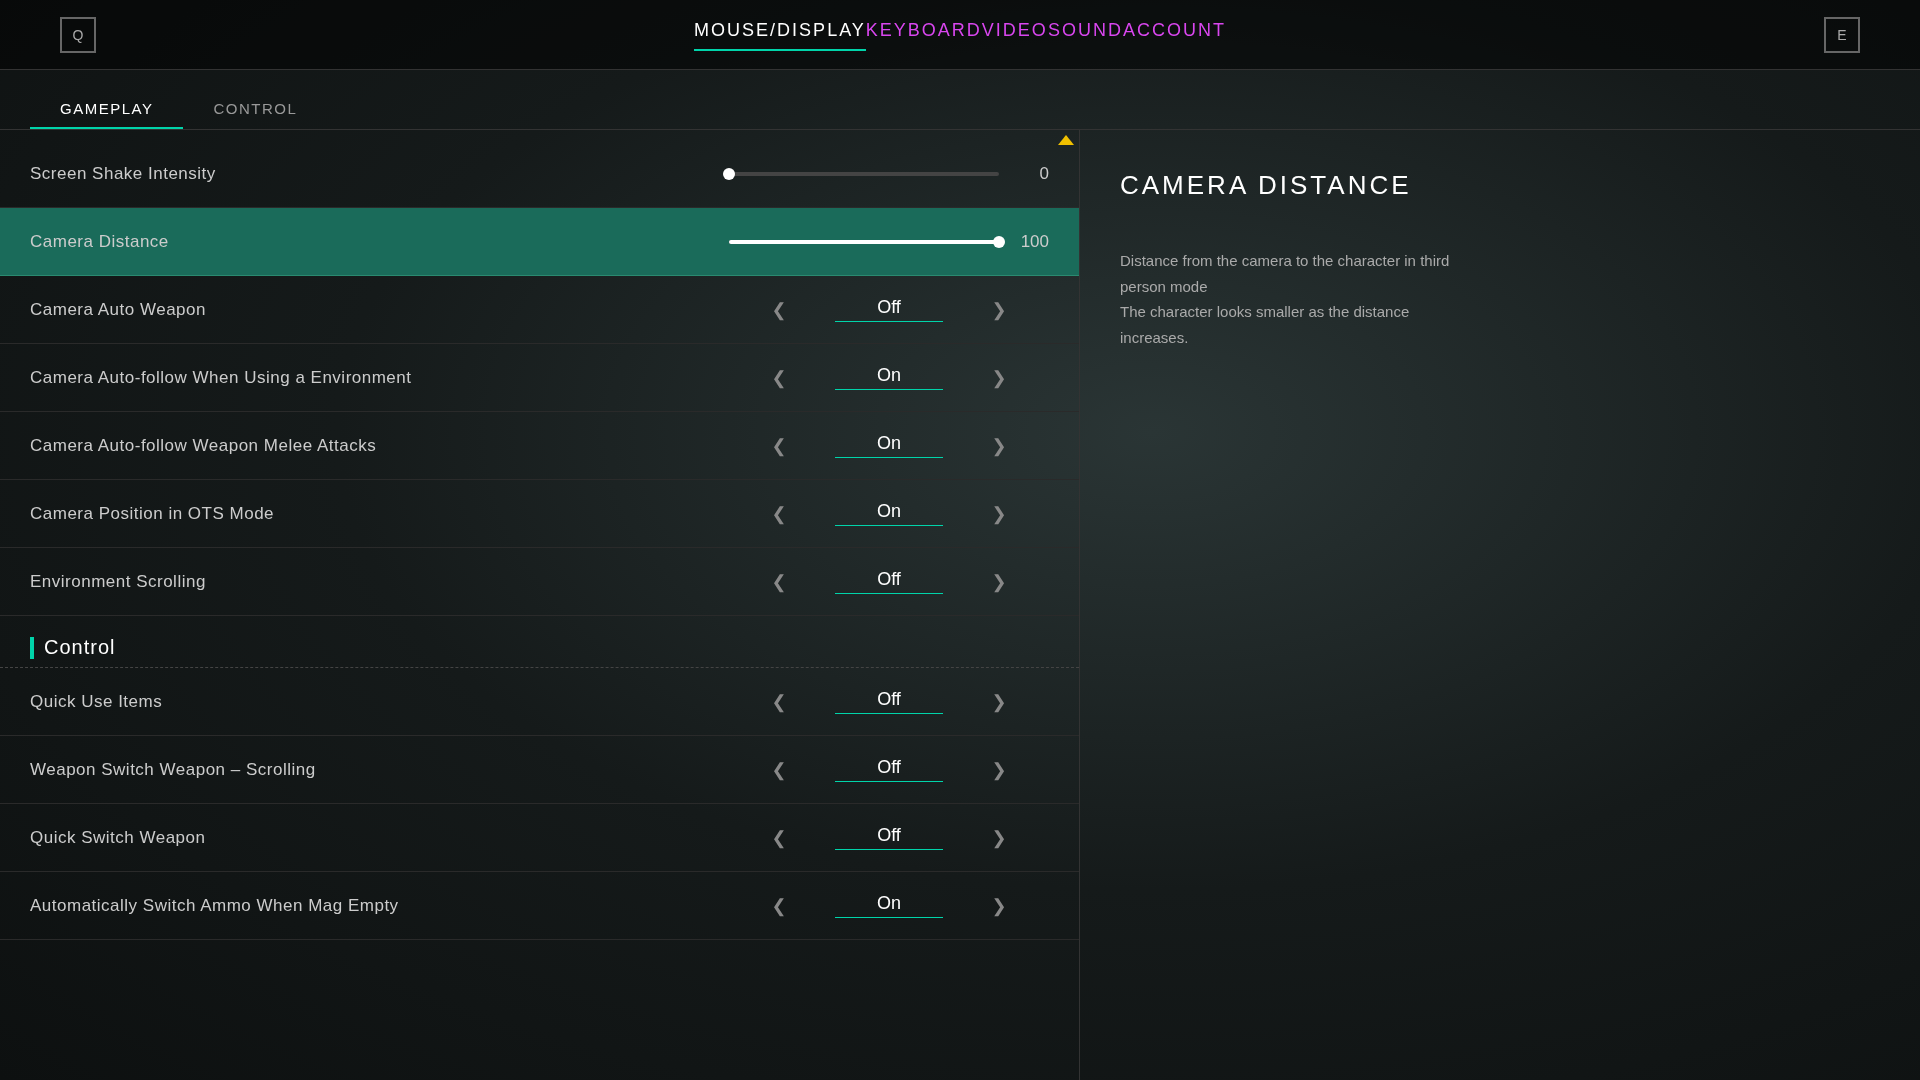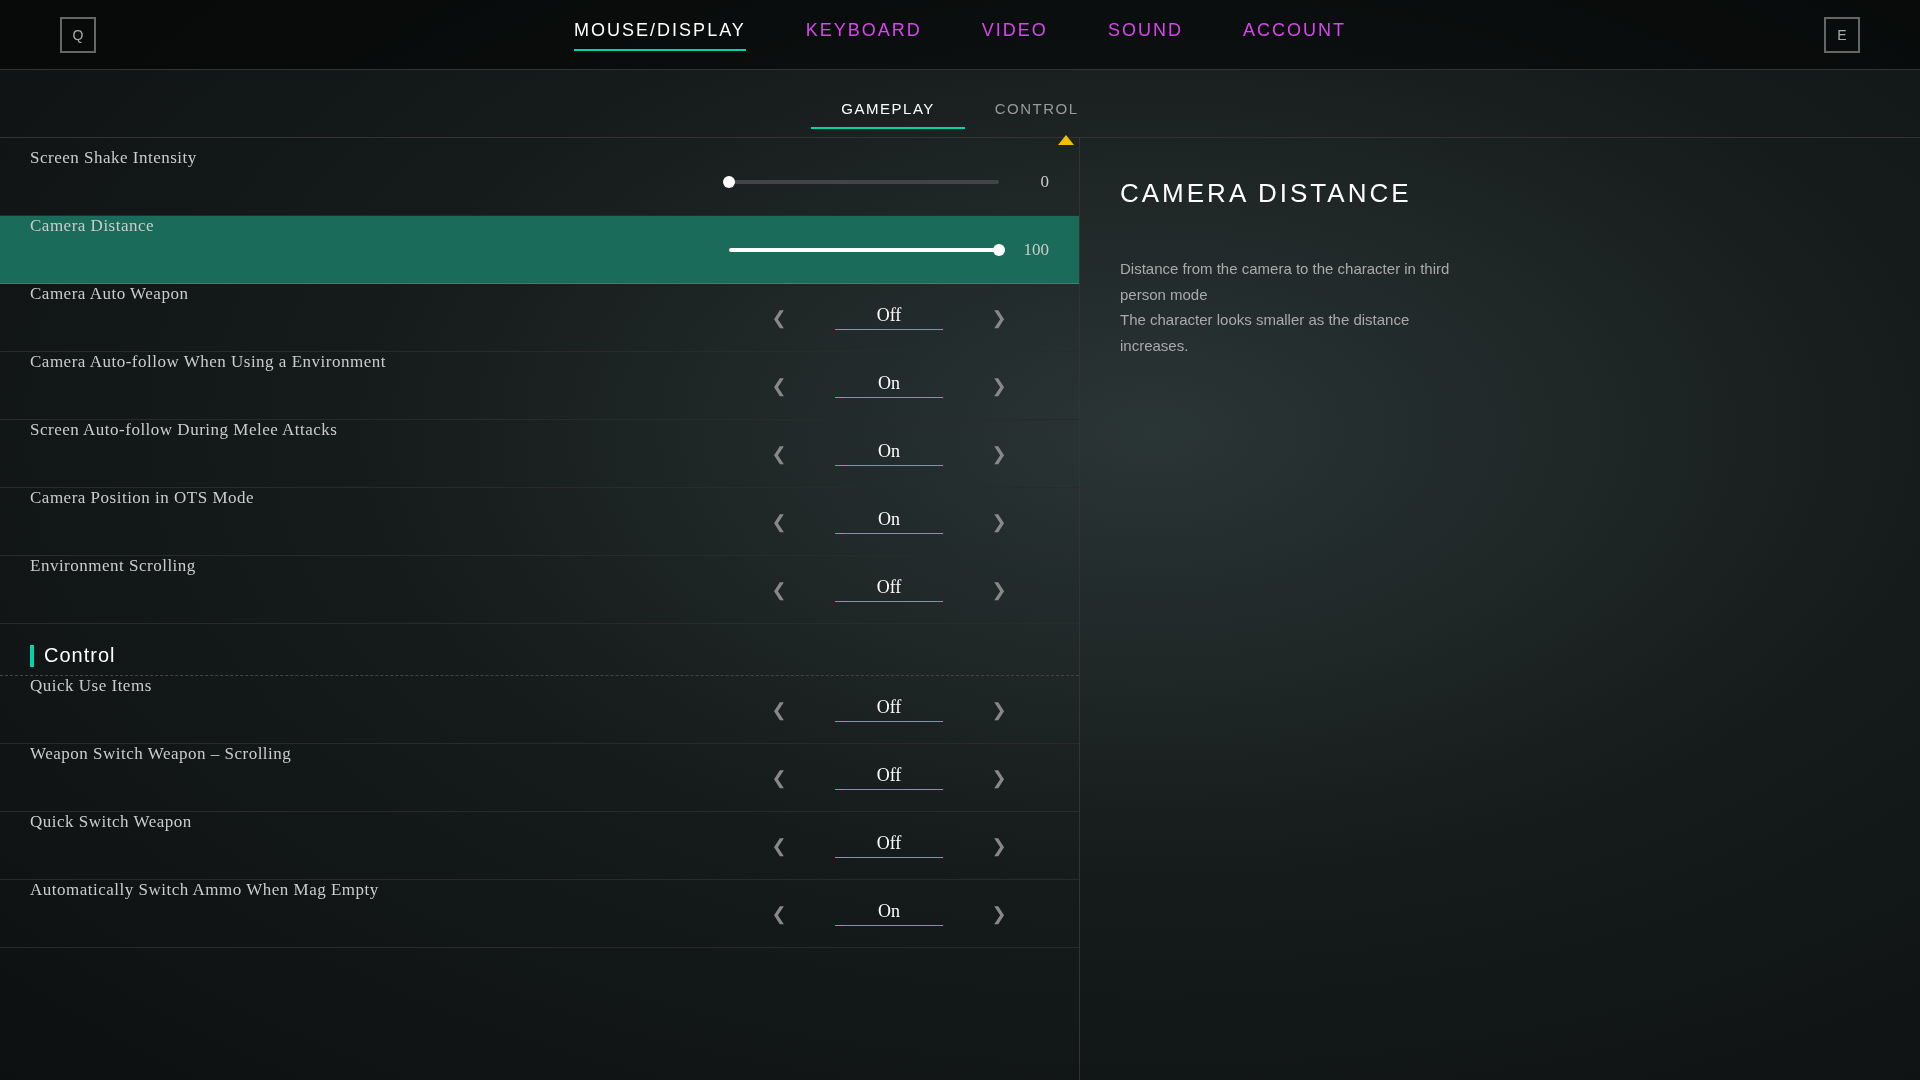--- a/index.html
+++ b/index.html
@@ -58,21 +58,20 @@
     .nav-icon-left {
       left: 60px;
     }
 
     .nav-icon-right {
       right: 60px;
     }
 
     .nav-items {
       display: flex;
-      gap: 60px;
       align-items: center;
     }
 
     .nav-item {
       font-size: 18px;
       letter-spacing: 2px;
       color: #d946ef;
       cursor: pointer;
       text-transform: uppercase;
       font-weight: 500;
@@ -91,23 +90,22 @@
       left: 0;
       right: 0;
       height: 2px;
       background: #00d4aa;
     }
 
     
     .tabs-bar {
       display: flex;
       gap: 0;
-      padding: 20px 30px 8px;
+      padding: 20px 30px 0;
       border-bottom: 1px solid #333;
-      justify-content: center;
     }
 
     .tab-btn {
       padding: 10px 30px;
       font-size: 15px;
       letter-spacing: 1.5px;
       text-transform: uppercase;
       color: #999;
       cursor: pointer;
       position: relative;
@@ -151,25 +149,25 @@
       width: 0;
       height: 0;
       border-left: 8px solid transparent;
       border-right: 8px solid transparent;
       border-bottom: 10px solid #f0c000;
     }
 
     
     .setting-row {
       display: flex;
+      align-items: center;
       padding: 0 30px;
       height: 68px;
       border-bottom: 1px solid #2a2a2a;
       cursor: pointer;
-      font-family: Liberation Serif, serif;
     }
 
     .setting-row.active {
       background: #1a6b5a;
       border-bottom: 1px solid #2a8a70;
     }
 
     .setting-label {
       flex: 1;
       font-size: 17px;
@@ -363,21 +361,21 @@
         </div>
         <div class="setting-row">
           <div class="setting-label">Camera Auto-follow When Using a Environment</div>
           <div class="arrow-control">
             <div class="arrow-btn">❮</div>
             <div class="control-value">On</div>
             <div class="arrow-btn">❯</div>
           </div>
         </div>
         <div class="setting-row">
-          <div class="setting-label">Screen Auto-follow During Melee Attacks</div>
+          <div class="setting-label">Camera Auto-follow Weapon Melee Attacks</div>
           <div class="arrow-control">
             <div class="arrow-btn">❮</div>
             <div class="control-value">On</div>
             <div class="arrow-btn">❯</div>
           </div>
         </div>
         <div class="setting-row">
           <div class="setting-label">Camera Position in OTS Mode</div>
           <div class="arrow-control">
             <div class="arrow-btn">❮</div>

